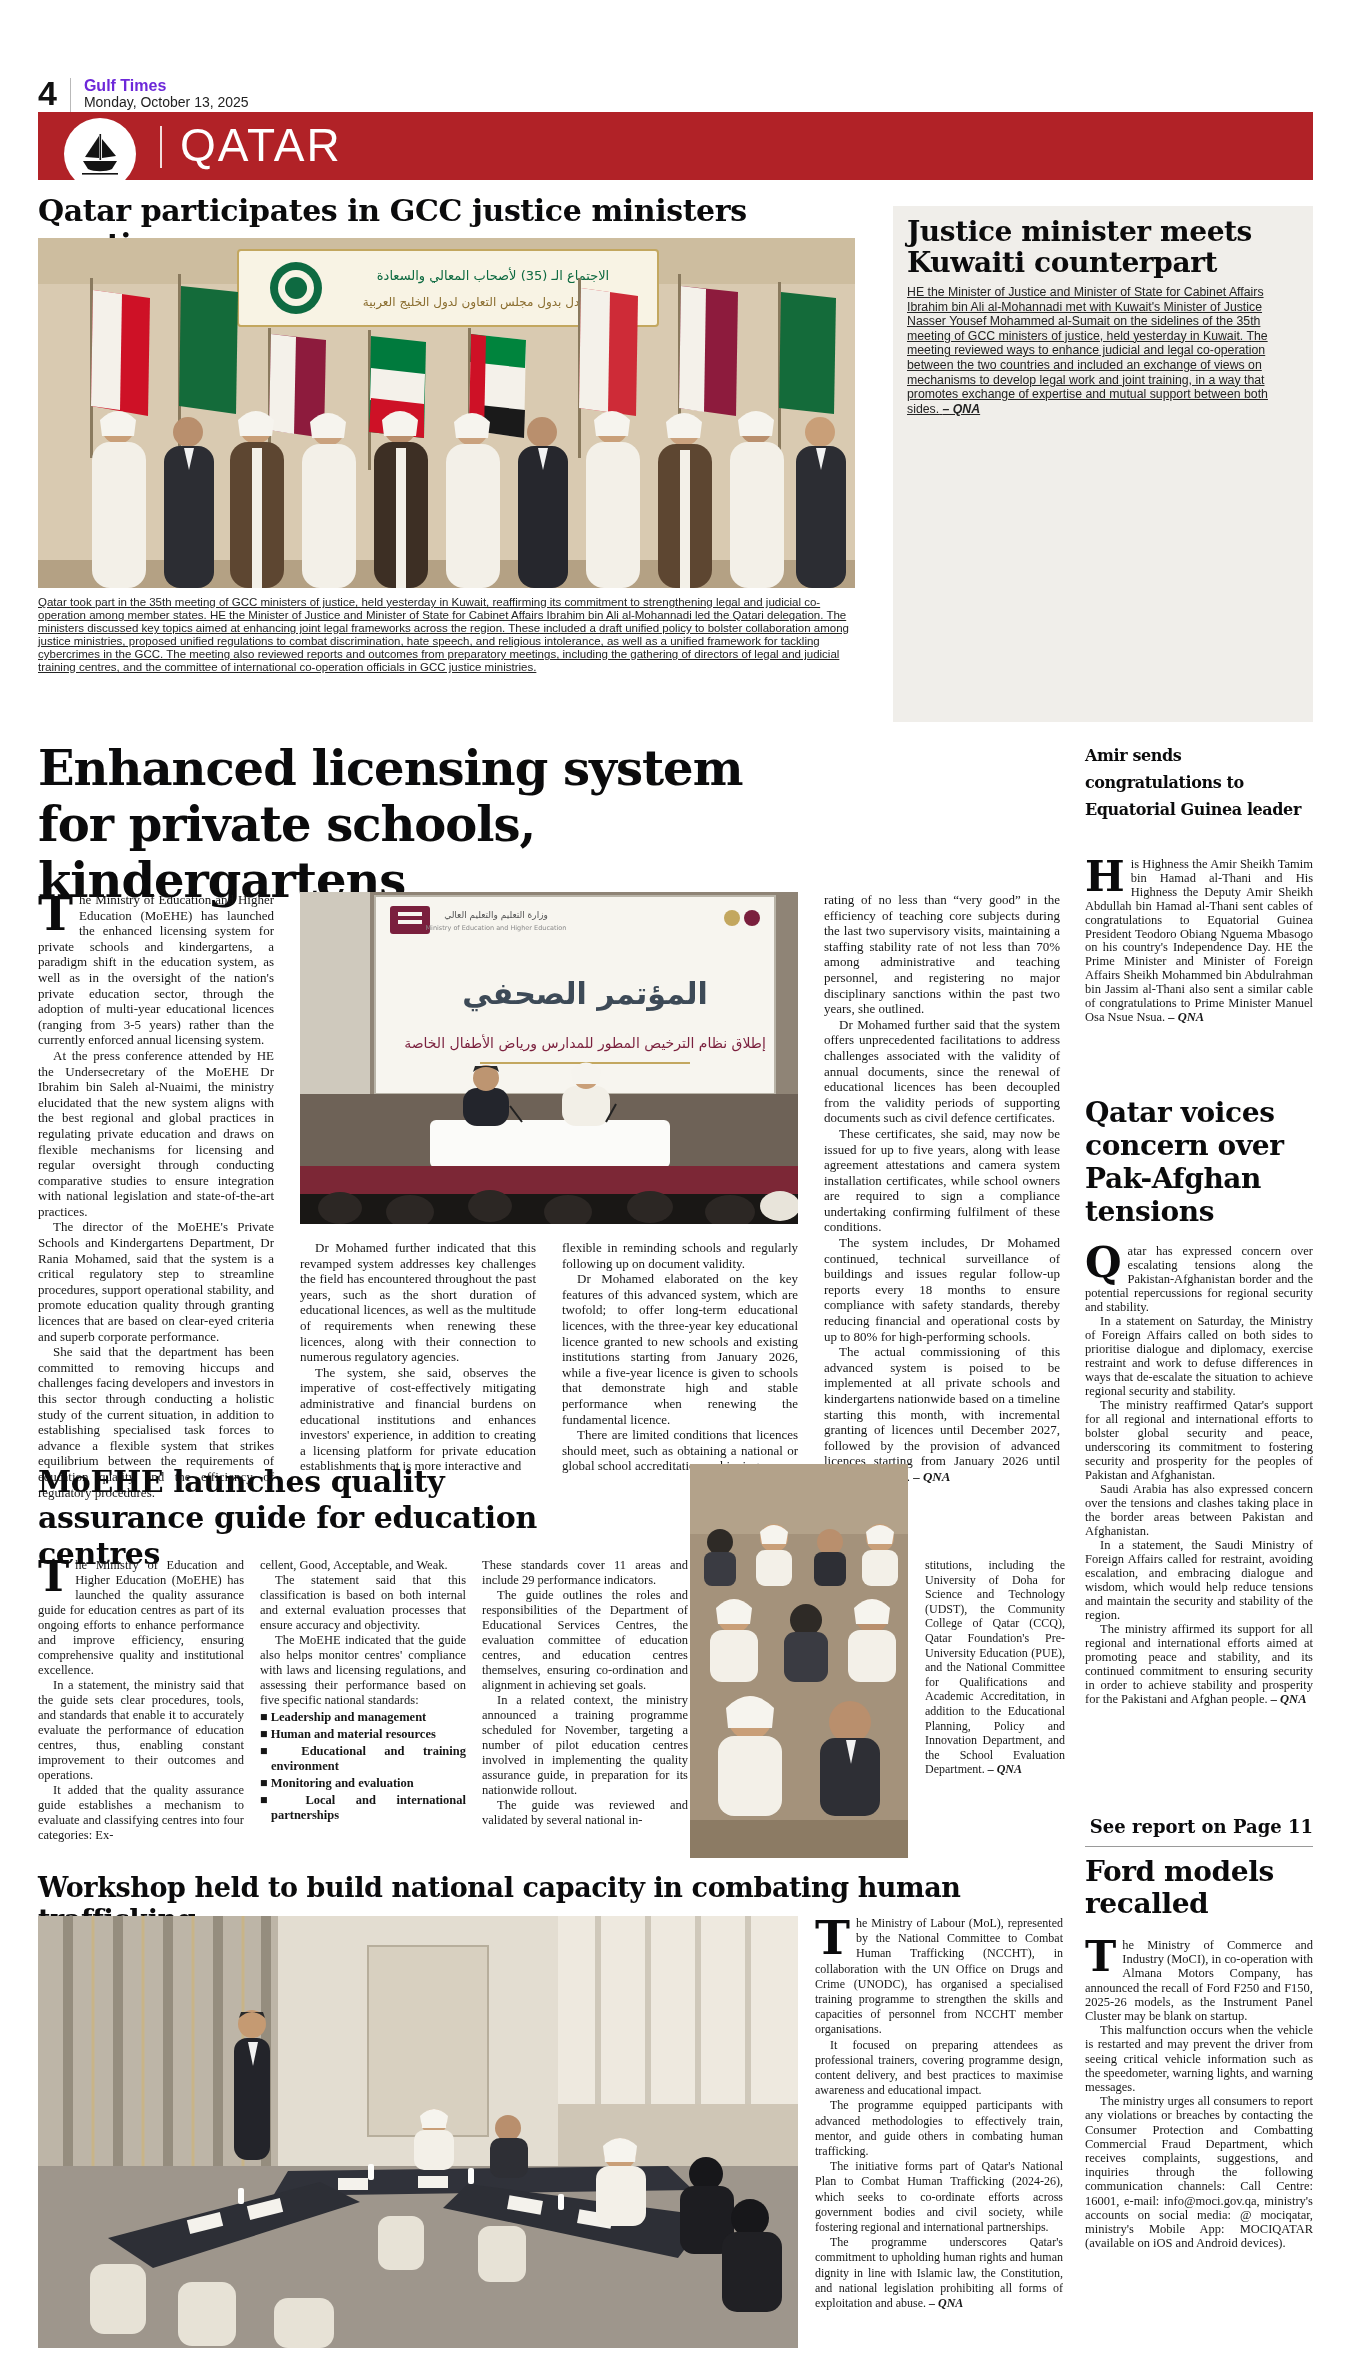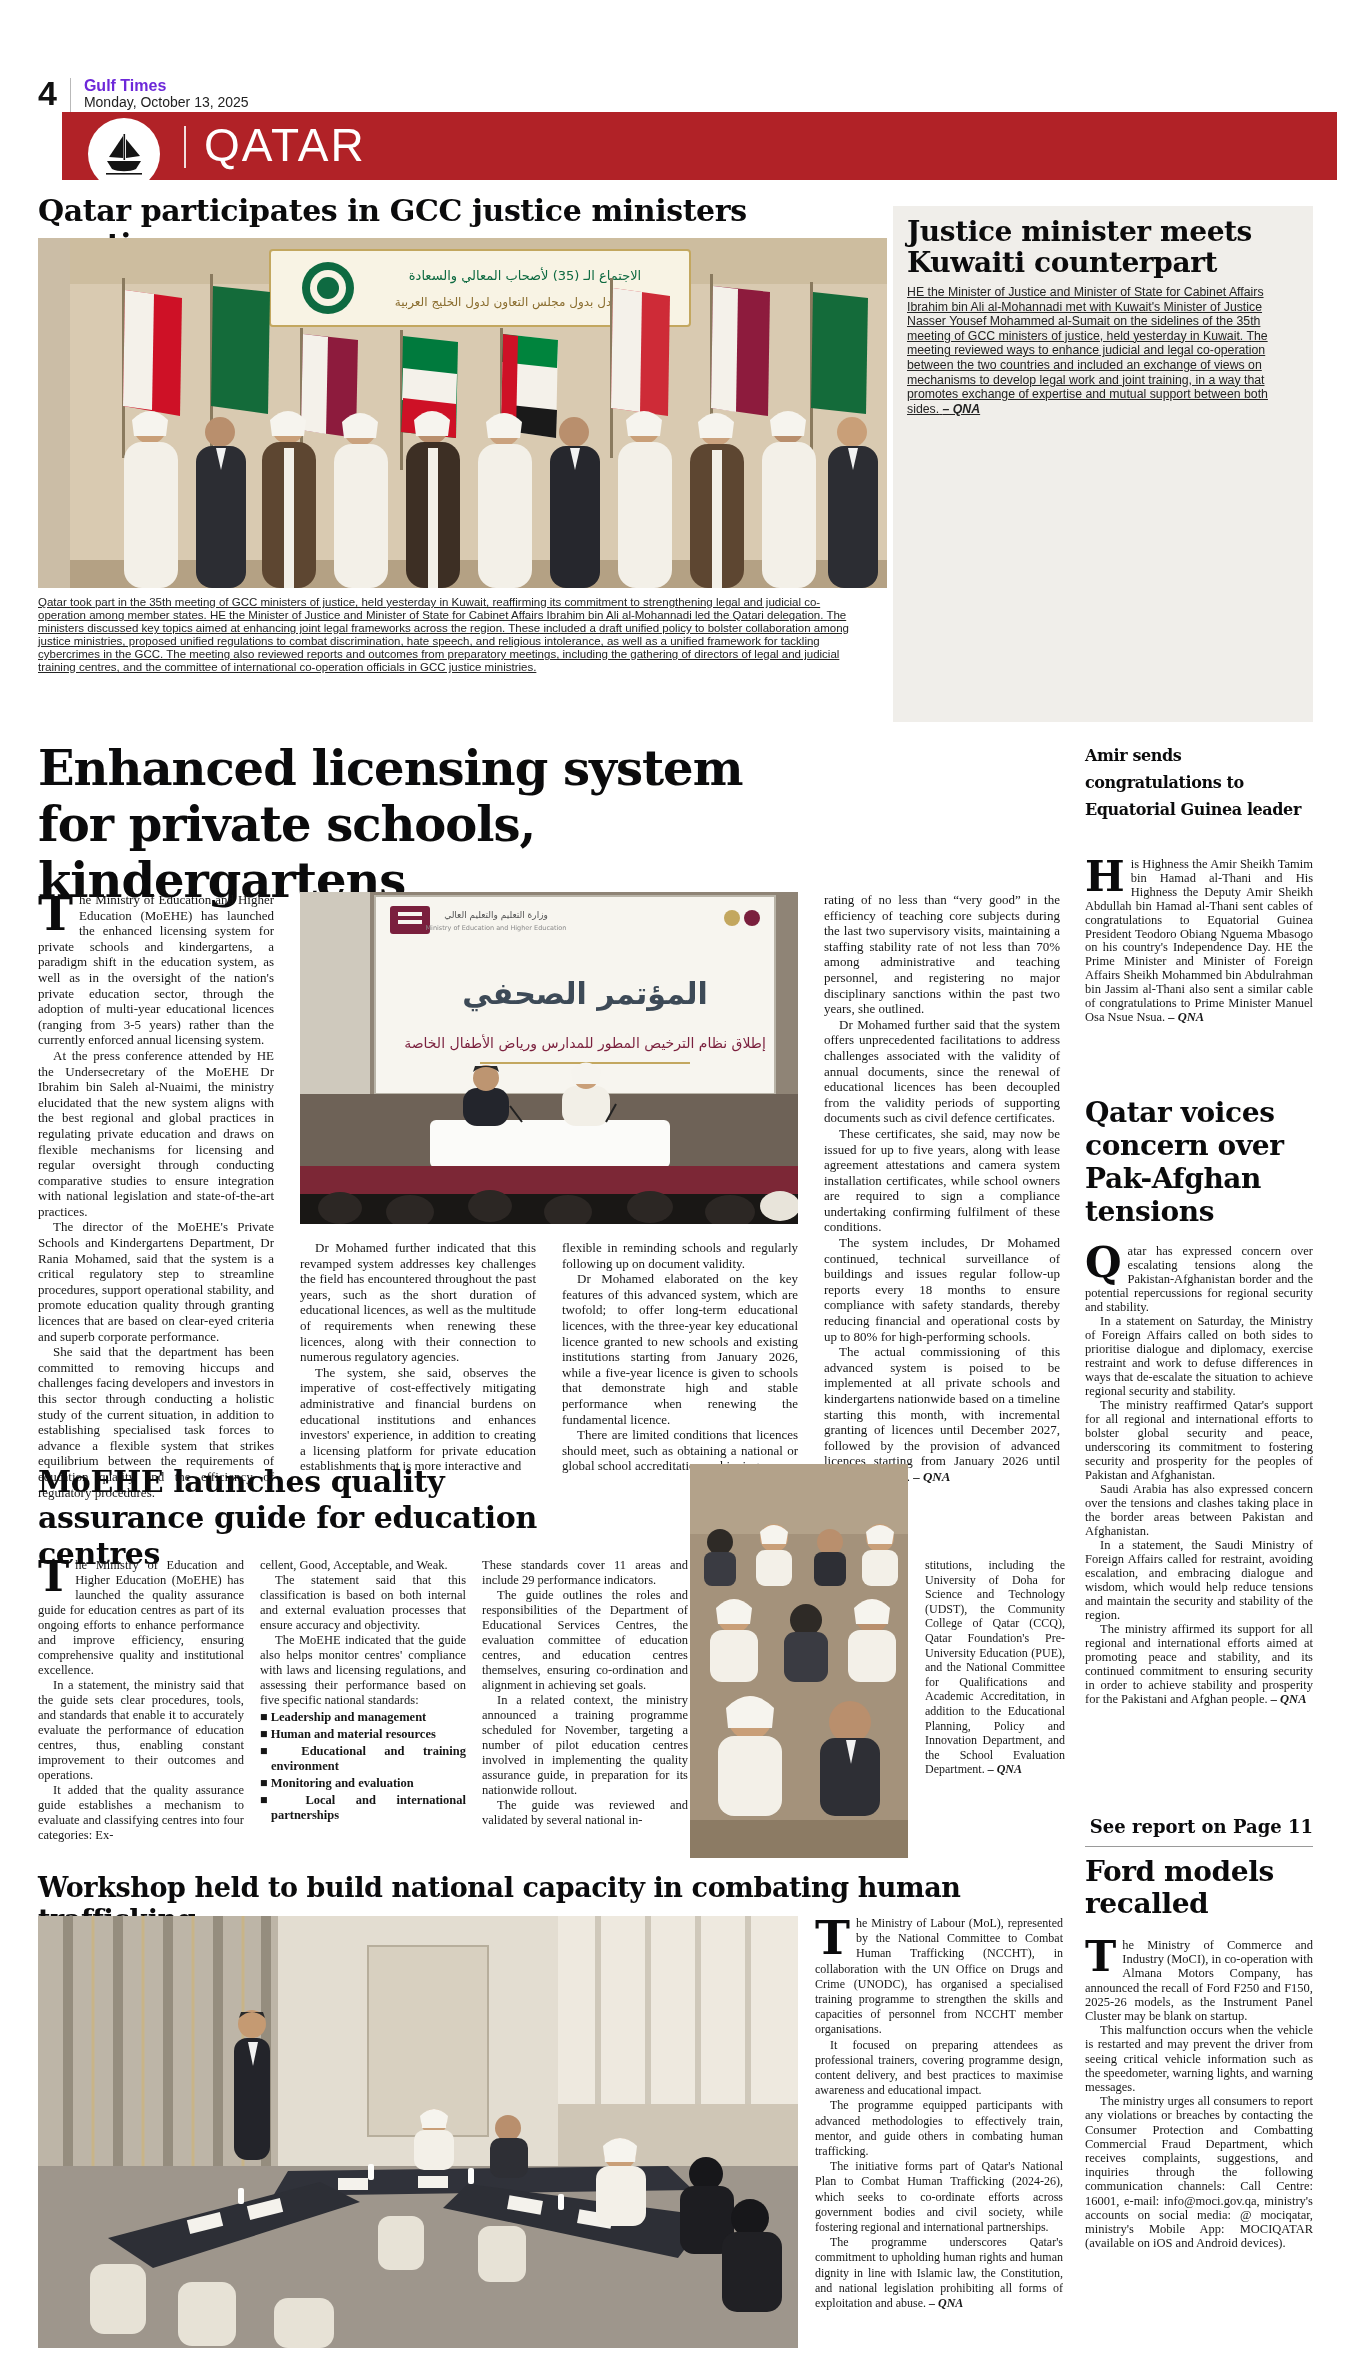--- a/index.html
+++ b/index.html
@@ -9,42 +9,42 @@
 
   
   .hdr{position:absolute;left:38px;top:78px;display:flex;align-items:flex-start;
        font-family:"Liberation Sans",sans-serif;}
   .pageno{font-size:34px;font-weight:bold;line-height:30px;color:#111;}
   .hdr-rule{width:1px;height:36px;background:#b9b9b9;margin:0 13px;}
   .masthead{font-size:16px;font-weight:bold;line-height:16px;color:#6d28d9;}
   .dateline{font-size:14px;line-height:17px;color:#222;}
 
   
-  .banner{position:absolute;left:38px;top:112px;width:1275px;height:68px;background:#b12227;margin-left:24px;}
+  .banner{position:absolute;left:38px;top:112px;width:1275px;height:68px;background:#b12227;}
   .dhow-circle{position:absolute;left:26px;top:6px;width:72px;height:72px;border-radius:50%;
                background:#ffffff;display:flex;align-items:center;justify-content:center;}
   .banner-sep{position:absolute;left:122px;top:14px;width:2px;height:42px;background:#f3dede;}
   .section-name{position:absolute;left:142px;top:7px;font-family:"Liberation Sans",sans-serif;
                 font-size:46px;font-weight:normal;letter-spacing:2px;color:#ffffff;line-height:52px;}
 
   
   .hl{font-family:"DejaVu Serif",serif;font-weight:bold;color:#0b0b0c;letter-spacing:-0.4px;}
   .hl-gcc{left:38px;top:194px;width:830px;font-size:30px;line-height:34px;}
   .hl-kw{font-size:28px;line-height:31px;}
   .hl-main{left:38px;top:740px;width:780px;font-size:48px;line-height:56px;letter-spacing:-1px;}
   .hl-amir{left:1085px;top:742px;width:228px;font-size:16px;line-height:27px;}
   .hl-pak{left:1085px;top:1096px;width:228px;font-size:28px;line-height:33px;}
   .hl-moehe{left:38px;top:1464px;width:570px;font-size:30px;line-height:36px;}
   .hl-ws{left:38px;top:1872px;width:1040px;font-size:27px;line-height:32px;}
   .hl-ford{left:1085px;top:1856px;width:228px;font-size:28px;line-height:32px;}
 
   
   .photo{position:absolute;overflow:hidden;background:#cbbda6;}
   .photo svg{display:block;width:100%;height:100%;}
-  .ph-gcc{left:38px;top:238px;width:817px;height:350px;padding-left:32px;}
+  .ph-gcc{left:38px;top:238px;width:817px;height:350px;}
   .ph-press{left:300px;top:892px;width:498px;height:332px;}
   .ph-crowd{left:690px;top:1464px;width:218px;height:394px;}
   .ph-ws{left:38px;top:1916px;width:760px;height:432px;}
 
   
   .caption{font-family:"Liberation Sans",sans-serif;color:#242424;text-align:left;text-decoration:underline;}
   .cap-gcc{left:38px;top:596px;width:817px;font-size:11.5px;line-height:13px;}
   .cap-kw{font-size:12.3px;line-height:14.6px;margin-top:7px;}
 
   

